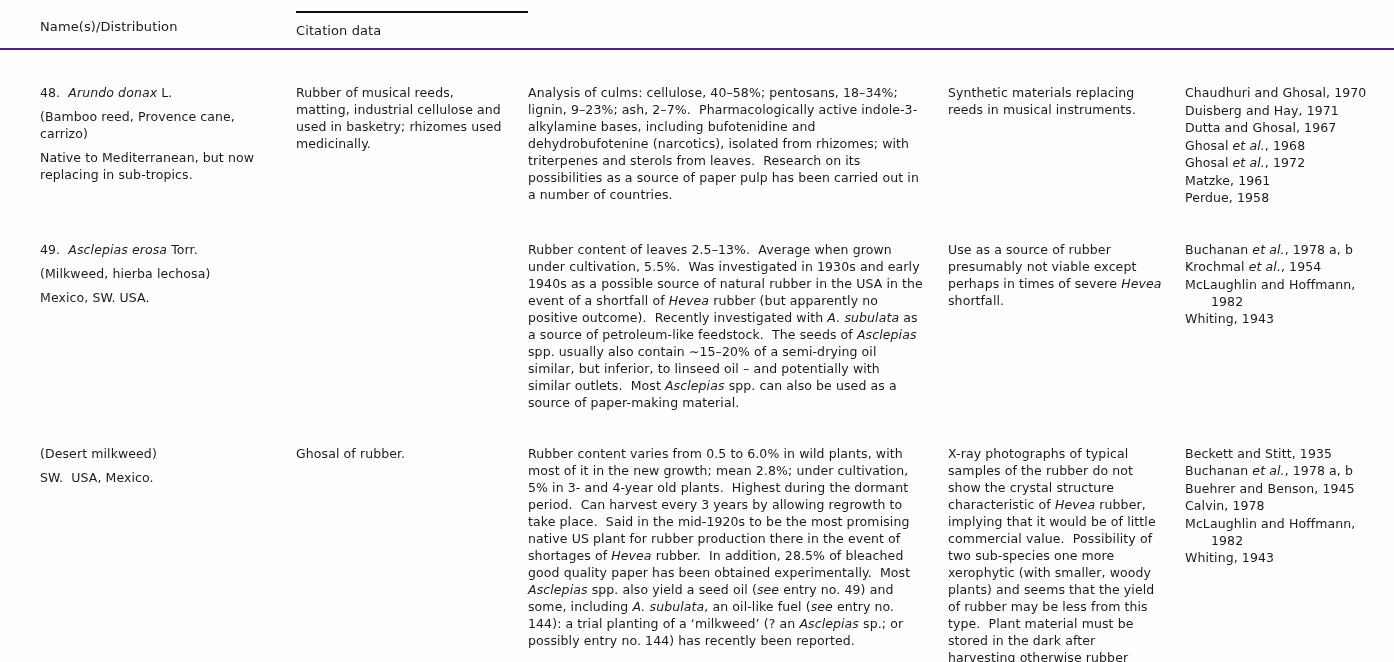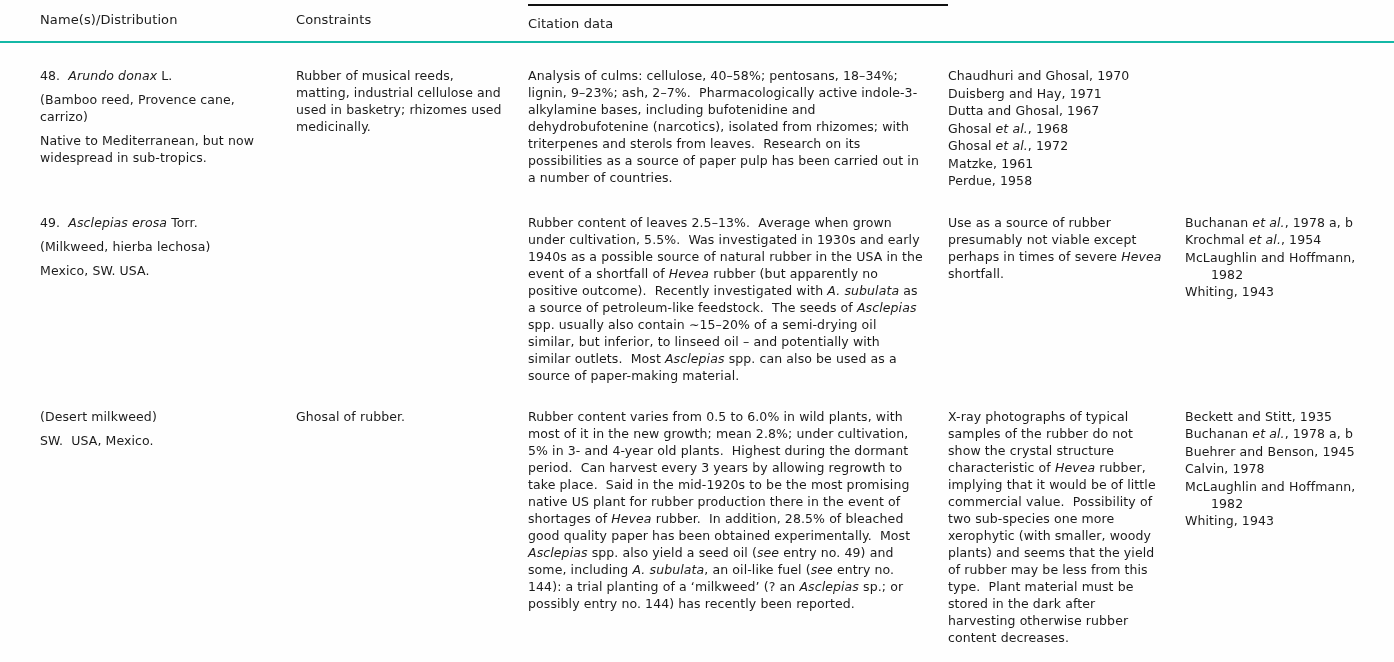--- a/index.html
+++ b/index.html
@@ -25,36 +25,37 @@
     grid-template-columns: 256px 232px 420px 237px 1fr;
     padding-left: 40px;
     box-sizing: border-box;
   }
   .cell {
     padding-right: 22px;
     box-sizing: border-box;
   }
   
   .header-row {
-    border-bottom: 2px solid #14b8a6;
+    border-bottom: 2px solid #4c1d95;
     align-items: end;
+    margin-top: 7px;
   }
   .header-cell {
     padding-top: 9px;
     padding-bottom: 13px;
     font-size: 13px;
   }
   .header-cell.cite-head {
     border-top: 2.5px solid #111;
     padding-bottom: 9px;
     margin-top: 4px;
   }
   
   .body-row {
-    margin-top: 24px;
+    margin-top: 34px;
     margin-bottom: 7px;
   }
   .para {
     margin: 0;
     white-space: pre-wrap;
   }
   .name-cell .para { margin-bottom: 7px; }
   .uses-cell .para,
   .potential-cell .para,
   .constraints-cell .para { margin-bottom: 0; }
@@ -66,35 +67,37 @@
   }
   i { font-style: italic; }
 </style>
 </head>
 <body>
 
 <div class="page">
 
   <div class="grid header-row">
     <div class="cell header-cell">Name(s)/Distribution</div>
-    <div class="cell header-cell">Constraints</div>
     <div class="cell header-cell cite-head">Citation data</div>
   </div>
 
   <div class="grid body-row">
     <div class="cell name-cell">
         <p class="para"><span>48.  </span><i>Arundo donax</i><span> L.</span></p>
         <p class="para"><span>(Bamboo reed, Provence cane, carrizo)</span></p>
-        <p class="para"><span>Native to Mediterranean, but now widespread in sub-tropics.</span></p>
+        <p class="para"><span>Native to Mediterranean, but now replacing in sub-tropics.</span></p>
       </div>
     <div class="cell uses-cell">
         <p class="para"><span>Rubber of musical reeds, matting, industrial cellulose and used in basketry; rhizomes used medicinally.</span></p>
       </div>
     <div class="cell potential-cell">
         <p class="para"><span>Analysis of culms: cellulose, 40–58%; pentosans, 18–34%; lignin, 9–23%; ash, 2–7%.  Pharmacologically active indole-3-alkylamine bases, including bufotenidine and dehydrobufotenine (narcotics), isolated from rhizomes; with triterpenes and sterols from leaves.  Research on its possibilities as a source of paper pulp has been carried out in a number of countries.</span></p>
+      </div>
+    <div class="cell constraints-cell">
+        <p class="para"><span>Synthetic materials replacing reeds in musical instruments.</span></p>
       </div>
     <div class="cell citations-cell">
         <p class="para"><span>Chaudhuri and Ghosal, 1970</span></p>
         <p class="para"><span>Duisberg and Hay, 1971</span></p>
         <p class="para"><span>Dutta and Ghosal, 1967</span></p>
         <p class="para"><span>Ghosal </span><i>et al.</i><span>, 1968</span></p>
         <p class="para"><span>Ghosal </span><i>et al.</i><span>, 1972</span></p>
         <p class="para"><span>Matzke, 1961</span></p>
         <p class="para"><span>Perdue, 1958</span></p>
       </div>

